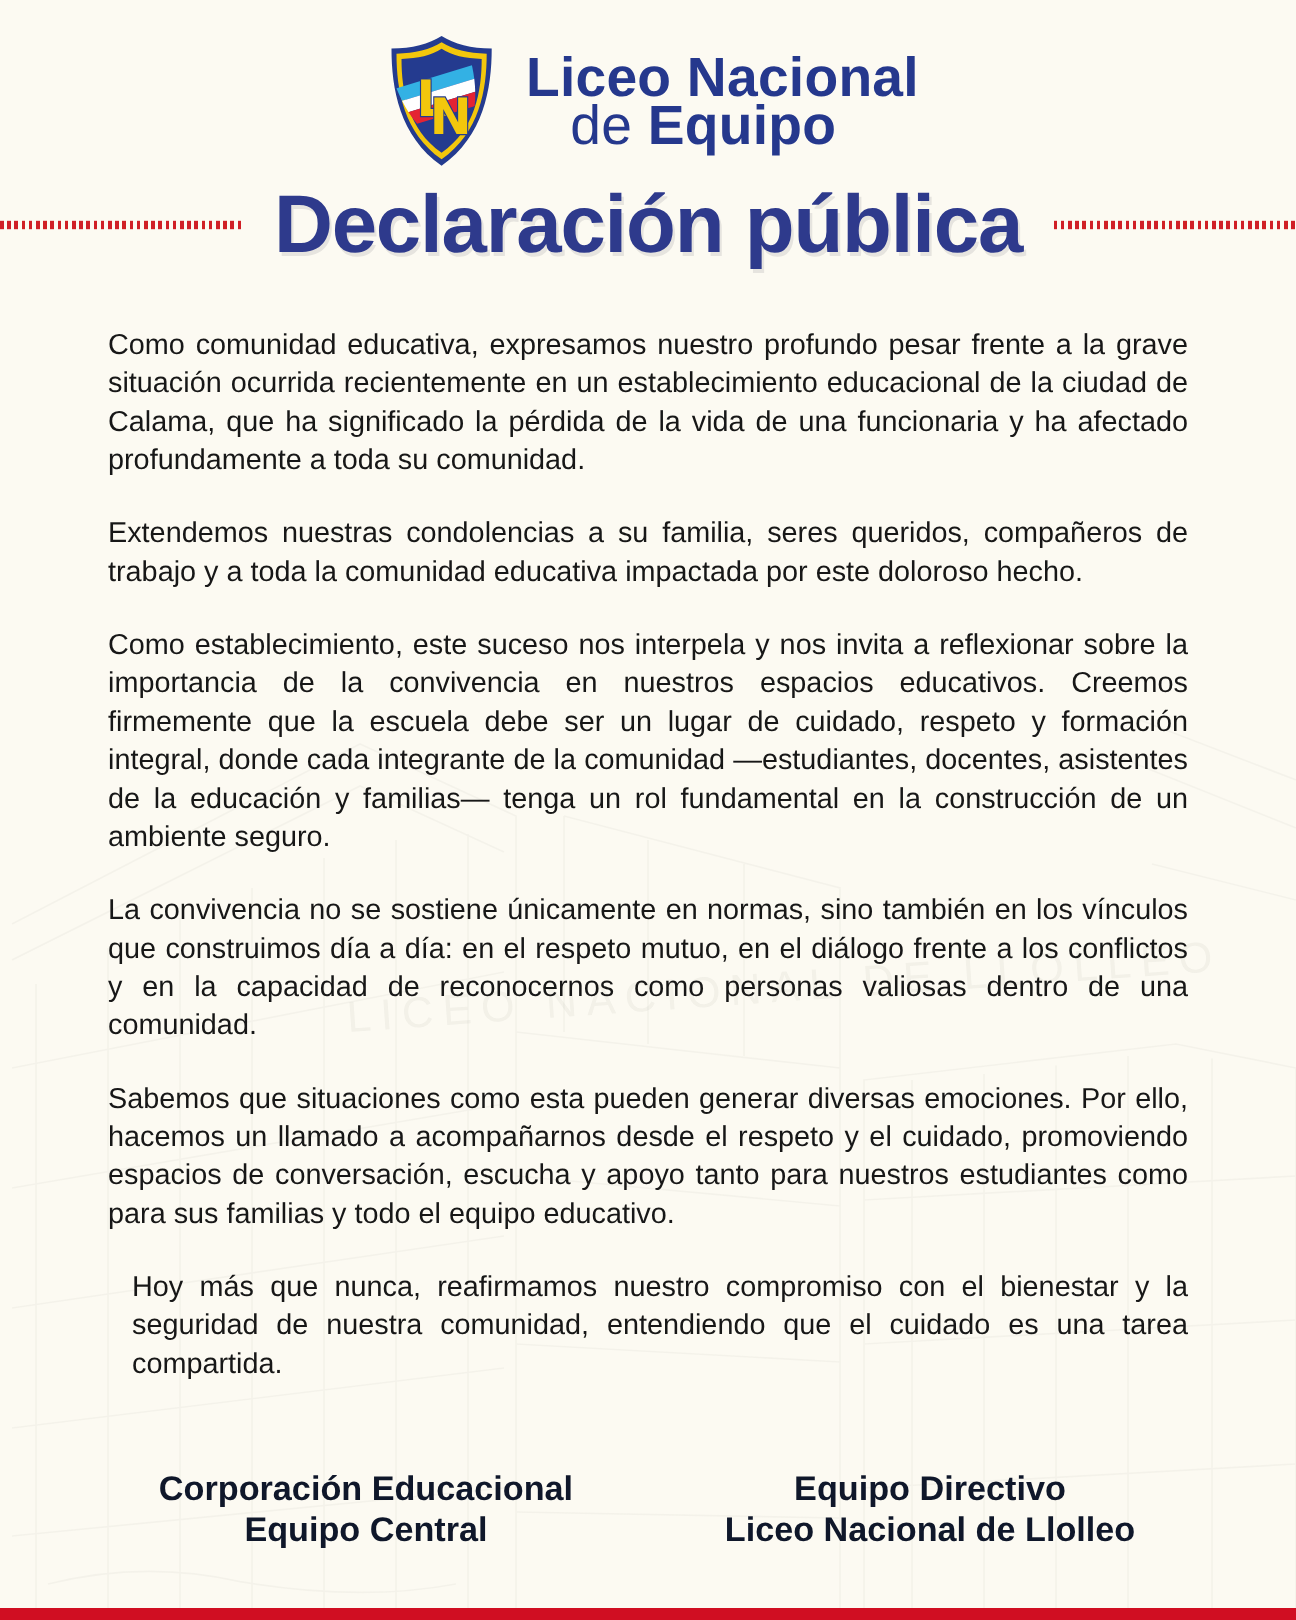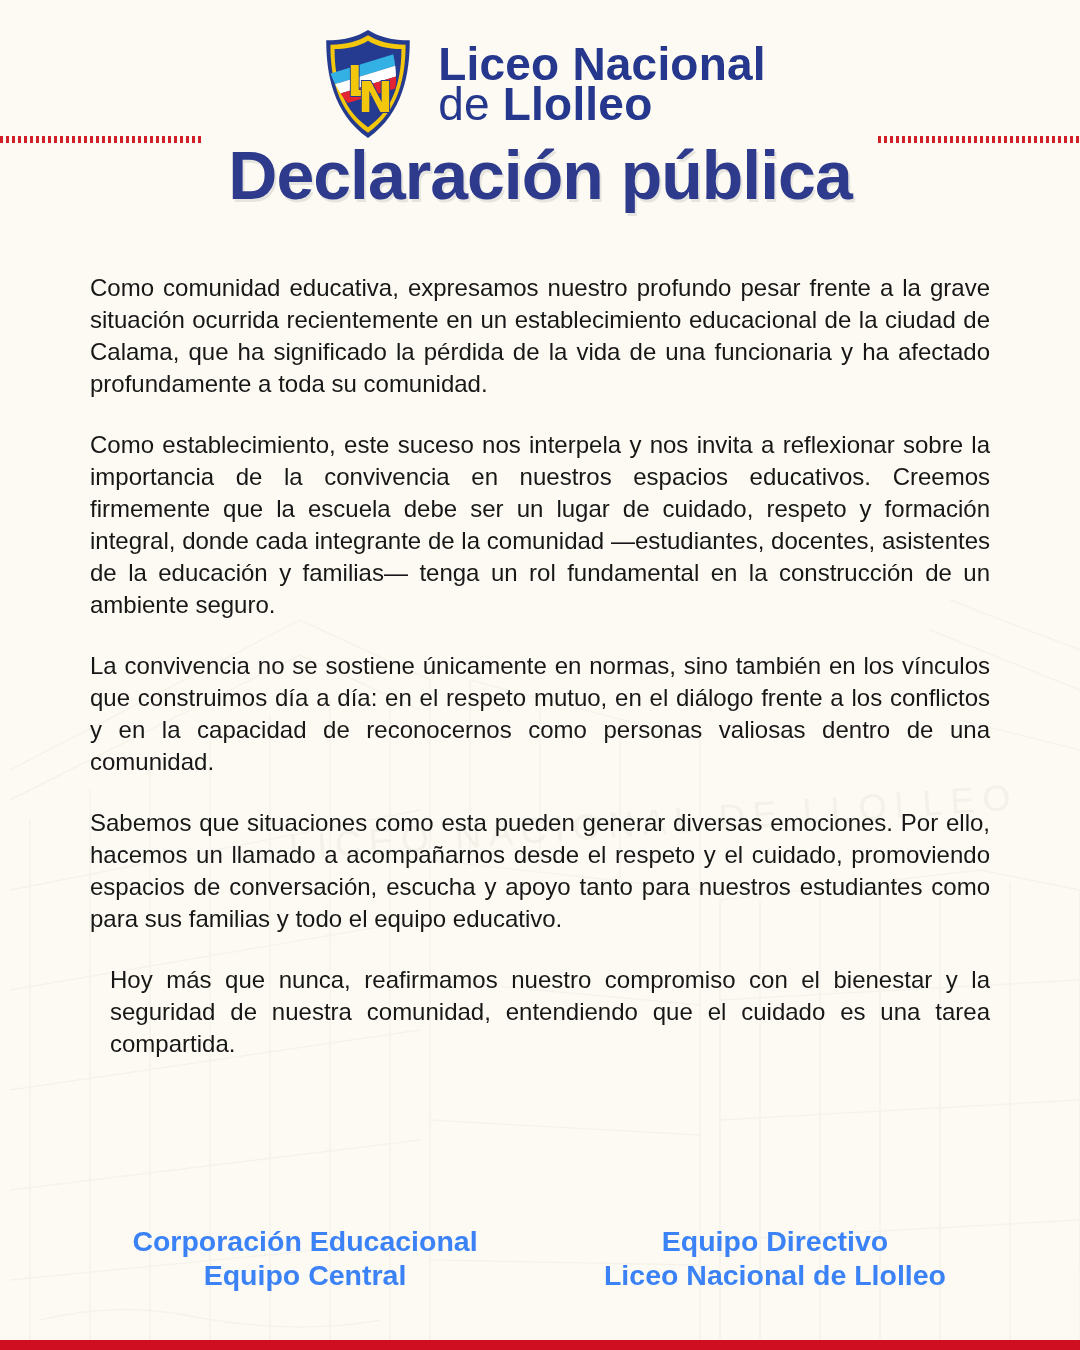--- a/index.html
+++ b/index.html
@@ -16,26 +16,26 @@
     opacity:0.55;pointer-events:none;
   }
   
   .logo-row{
     position:absolute;top:28px;left:0;width:1080px;
     display:flex;justify-content:center;align-items:center;gap:16px;
   }
   .crest{width:108px;height:112px;flex:0 0 auto;}
   .logo-text{color:#25388d;line-height:40px;font-size:46px;letter-spacing:0.2px;}
   .logo-text .l1{font-weight:bold;}
-  .logo-text .light{font-weight:normal;}
+  .logo-text .light{font-weight:normal;margin-left:37px;}
   .logo-text .bold{font-weight:bold;}
   
   .title-row{
-    position:absolute;top:136px;left:0;width:1080px;
-    display:flex;align-items:flex-start;gap:26px;
+    position:absolute;top:148px;left:0;width:1080px;
+    display:flex;align-items:center;gap:26px;
   }
   .dotline{
     flex:1;height:7px;
     background-image:repeating-linear-gradient(to right,#d01f26 0 3px,transparent 3px 6px);
   }
   h1.page-title{
     margin:0;flex:0 0 auto;
     font-size:68px;font-weight:800;letter-spacing:-1px;
     color:#2e3a8c;
     text-shadow:2px 3px 0 rgba(40,40,60,0.10);
@@ -50,21 +50,21 @@
   }
   .body-text p{margin:0 0 29px 0;}
   .body-text p:last-child{margin-bottom:0;margin-left:20px;}
   
   .signatures{
     position:absolute;top:1224px;left:70px;width:940px;
     display:flex;
   }
   .sig{
     flex:1;text-align:center;
-    color:#3b82f6;font-weight:bold;
+    color:#0f172a;font-weight:bold;
     font-size:28.5px;line-height:34px;
   }
   
   .bottom-bar{
     position:absolute;left:0;bottom:0;width:1080px;height:10px;
     background:#d00e22;
   }
 </style>
 </head>
 <body>
@@ -108,32 +108,33 @@
         <rect x="-15" y="60" width="130" height="12" fill="#e42333"></rect>
       </g>
 
       <g font-family="DejaVu Sans, sans-serif" font-weight="bold" font-size="44" fill="#f3c70c" stroke="#243b8f" stroke-width="2" paint-order="stroke" text-anchor="middle">
         <text x="42" y="72">L</text>
         <text x="58" y="88">N</text>
       </g>
     </svg>
     <div class="logo-text">
       <div class="l1">Liceo Nacional</div>
-      <div class="l2"><span class="light">de </span><span class="bold">Llolleo</span></div>
+      <div class="l2"><span class="light">de </span><span class="bold">Equipo</span></div>
     </div>
   </div>
 
   <div class="title-row">
     <span class="dotline"></span>
     <h1 class="page-title">Declaración pública</h1>
     <span class="dotline"></span>
   </div>
 
   <div class="body-text">
     <p>Como comunidad educativa, expresamos nuestro profundo pesar frente a la grave situación ocurrida recientemente en un establecimiento educacional de la ciudad de Calama, que ha significado la pérdida de la vida de una funcionaria y ha afectado profundamente a toda su comunidad.</p>
+    <p>Extendemos nuestras condolencias a su familia, seres queridos, compañeros de trabajo y a toda la comunidad educativa impactada por este doloroso hecho.</p>
     <p>Como establecimiento, este suceso nos interpela y nos invita a reflexionar sobre la importancia de la convivencia en nuestros espacios educativos. Creemos firmemente que la escuela debe ser un lugar de cuidado, respeto y formación integral, donde cada integrante de la comunidad —estudiantes, docentes, asistentes de la educación y familias— tenga un rol fundamental en la construcción de un ambiente seguro.</p>
     <p>La convivencia no se sostiene únicamente en normas, sino también en los vínculos que construimos día a día: en el respeto mutuo, en el diálogo frente a los conflictos y en la capacidad de reconocernos como personas valiosas dentro de una comunidad.</p>
     <p>Sabemos que situaciones como esta pueden generar diversas emociones. Por ello, hacemos un llamado a acompañarnos desde el respeto y el cuidado, promoviendo espacios de conversación, escucha y apoyo tanto para nuestros estudiantes como para sus familias y todo el equipo educativo.</p>
     <p>Hoy más que nunca, reafirmamos nuestro compromiso con el bienestar y la seguridad de nuestra comunidad, entendiendo que el cuidado es una tarea compartida.</p>
   </div>
 
   <div class="signatures">
     <div class="sig">
       <div>Corporación Educacional</div>
       <div>Equipo Central</div>

